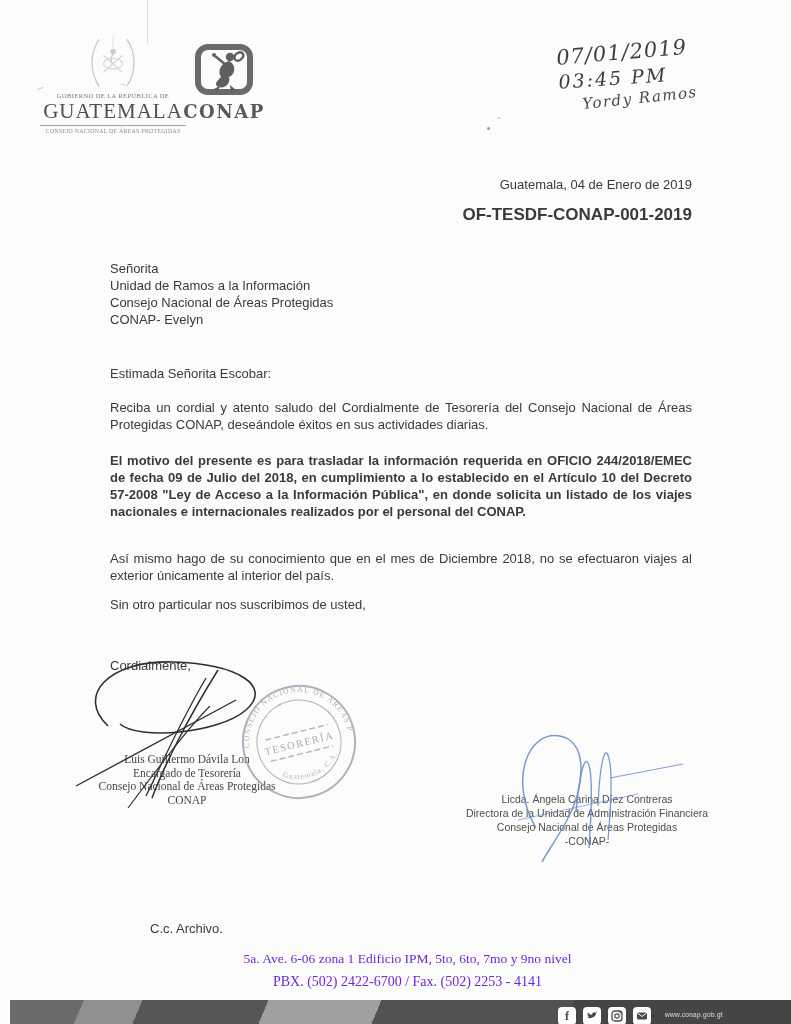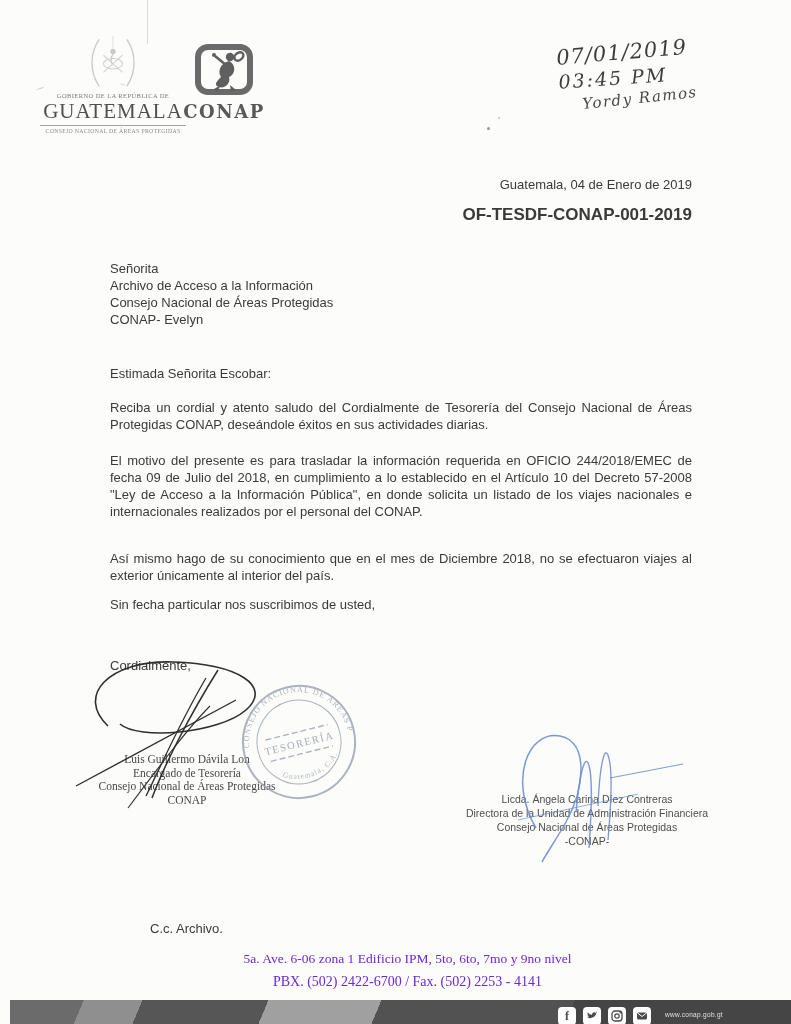--- a/index.html
+++ b/index.html
@@ -24,21 +24,21 @@
   .hw2{font-size:19px;letter-spacing:2px;margin-top:2px;transform:rotate(1deg);}
   .hw3{font-size:15px;letter-spacing:1.5px;margin:2px 0 0 22px;transform:rotate(-1deg);color:#474747;}
   
   .dateline{right:99px;top:176px;text-align:right;font-size:13px;line-height:17px;}
   .refline{font-weight:bold;font-size:17px;margin-top:13px;}
   .block{left:110px;width:582px;font-size:13px;line-height:17px;}
   .recipient{top:260px;}
   .salutation{top:365px;}
   .para{text-align:justify;}
   .p1{top:399px;}
-  .p2{top:452px;}
+  .p2{top:452px;font-weight:bold;}
   .p3{top:550px;}
   .farewell{top:596px;}
   .closing{top:633px;margin-top:24px;}
   .cc{top:920px;margin-left:40px;}
   
   .sig-left-svg{left:68px;top:648px;z-index:3;}
   .sig-left-text{left:78px;top:753px;width:218px;text-align:center;font-family:"Liberation Serif",serif;font-size:11.5px;line-height:13.5px;color:#474747;z-index:1;}
   .stamp{left:237px;top:680px;transform:rotate(-14deg);opacity:.8;z-index:2;}
   .sig-right-svg{left:498px;top:720px;z-index:3;}
   .sig-right-text{left:437px;top:792px;width:300px;text-align:center;font-size:10.5px;line-height:14px;color:#4e4e4e;z-index:1;}
@@ -113,32 +113,32 @@
   <div class="speck s3"></div>
   <div class="speck s4"></div>
 
   <div class="abs dateline">
     <div>Guatemala, 04 de Enero de 2019</div>
     <div class="refline">OF-TESDF-CONAP-001-2019</div>
   </div>
 
   <div class="abs block recipient">
     <div>Señorita</div>
-    <div>Archivo de Acceso a la Información</div>
+    <div>Unidad de Ramos a la Información</div>
     <div>Consejo Nacional de Áreas Protegidas</div>
     <div>CONAP- Evelyn</div>
   </div>
 
   <div class="abs block salutation">Estimada Señorita Escobar:</div>
 
   <div class="abs block para p1">Reciba un cordial y atento saludo del Cordialmente de Tesorería del Consejo Nacional de Áreas Protegidas CONAP, deseándole éxitos en sus actividades diarias.</div>
   <div class="abs block para p2">El motivo del presente es para trasladar la información requerida en OFICIO 244/2018/EMEC de fecha 09 de Julio del 2018, en cumplimiento a lo establecido en el Artículo 10 del Decreto 57-2008 "Ley de Acceso a la Información Pública", en donde solicita un listado de los viajes nacionales e internacionales realizados por el personal del CONAP.</div>
   <div class="abs block para p3">Así mismo hago de su conocimiento que en el mes de Diciembre 2018, no se efectuaron viajes al exterior únicamente al interior del país.</div>
 
-  <div class="abs block farewell">Sin fecha particular nos suscribimos de usted,</div>
+  <div class="abs block farewell">Sin otro particular nos suscribimos de usted,</div>
   <div class="abs block closing">Cordialmente,</div>
 
   <svg class="abs sig-left-svg" width="240" height="175" viewBox="0 0 240 175">
     <path d="M40,78 C8,48 40,12 105,14 C170,16 205,38 178,62 C150,86 70,92 52,76" fill="none" stroke="#2f2f2f" stroke-width="1.6"></path>
     <path d="M150,22 C120,70 96,118 84,150" fill="none" stroke="#2f2f2f" stroke-width="1.5"></path>
     <path d="M138,30 C112,74 92,120 78,148" fill="none" stroke="#2f2f2f" stroke-width="1.3"></path>
     <path d="M8,138 L168,52" fill="none" stroke="#2f2f2f" stroke-width="1.4"></path>
     <path d="M60,160 C90,120 120,80 142,58" fill="none" stroke="#2f2f2f" stroke-width="1.1"></path>
   </svg>
 

